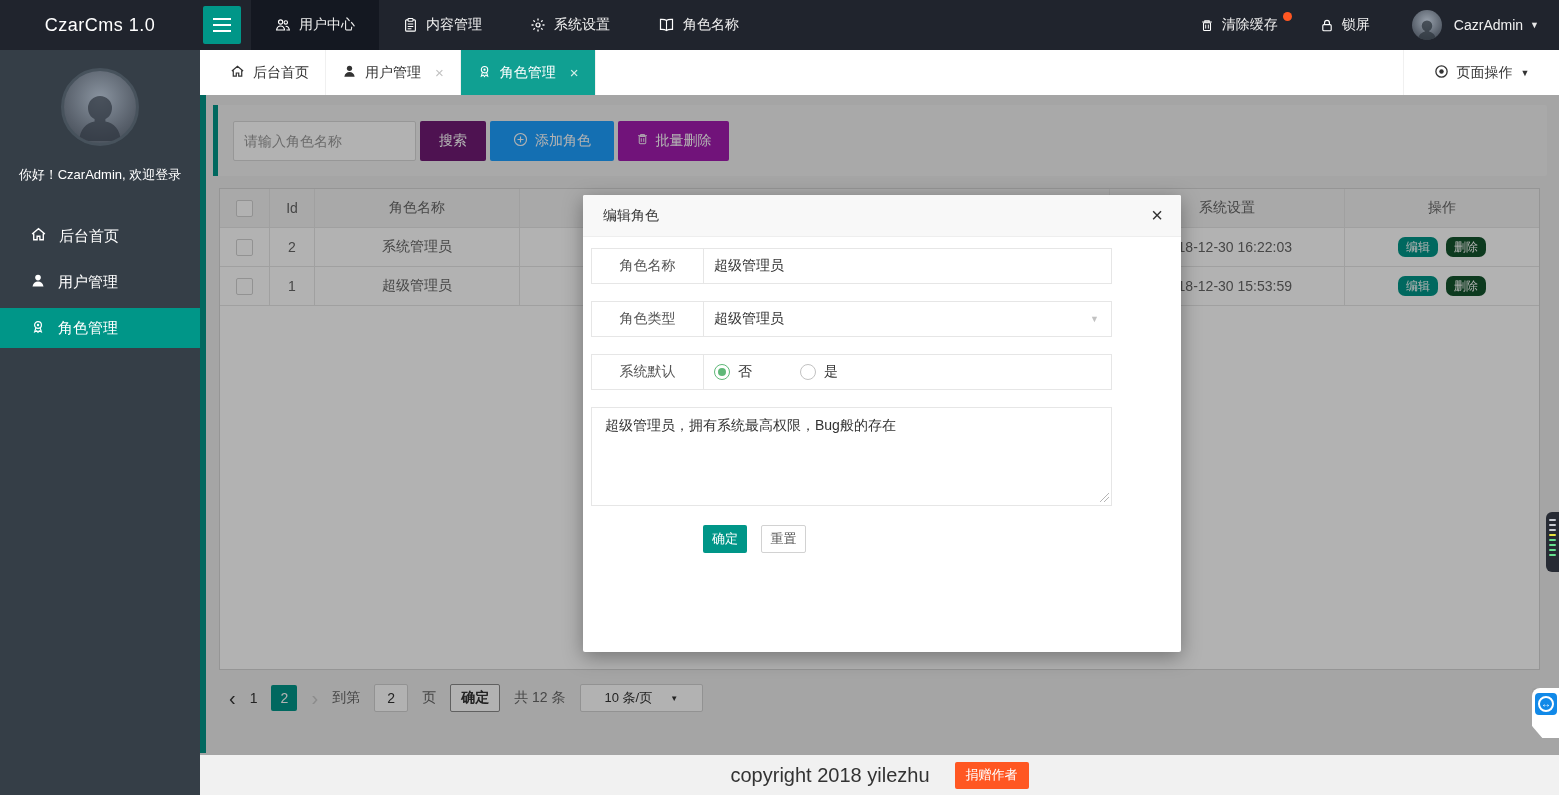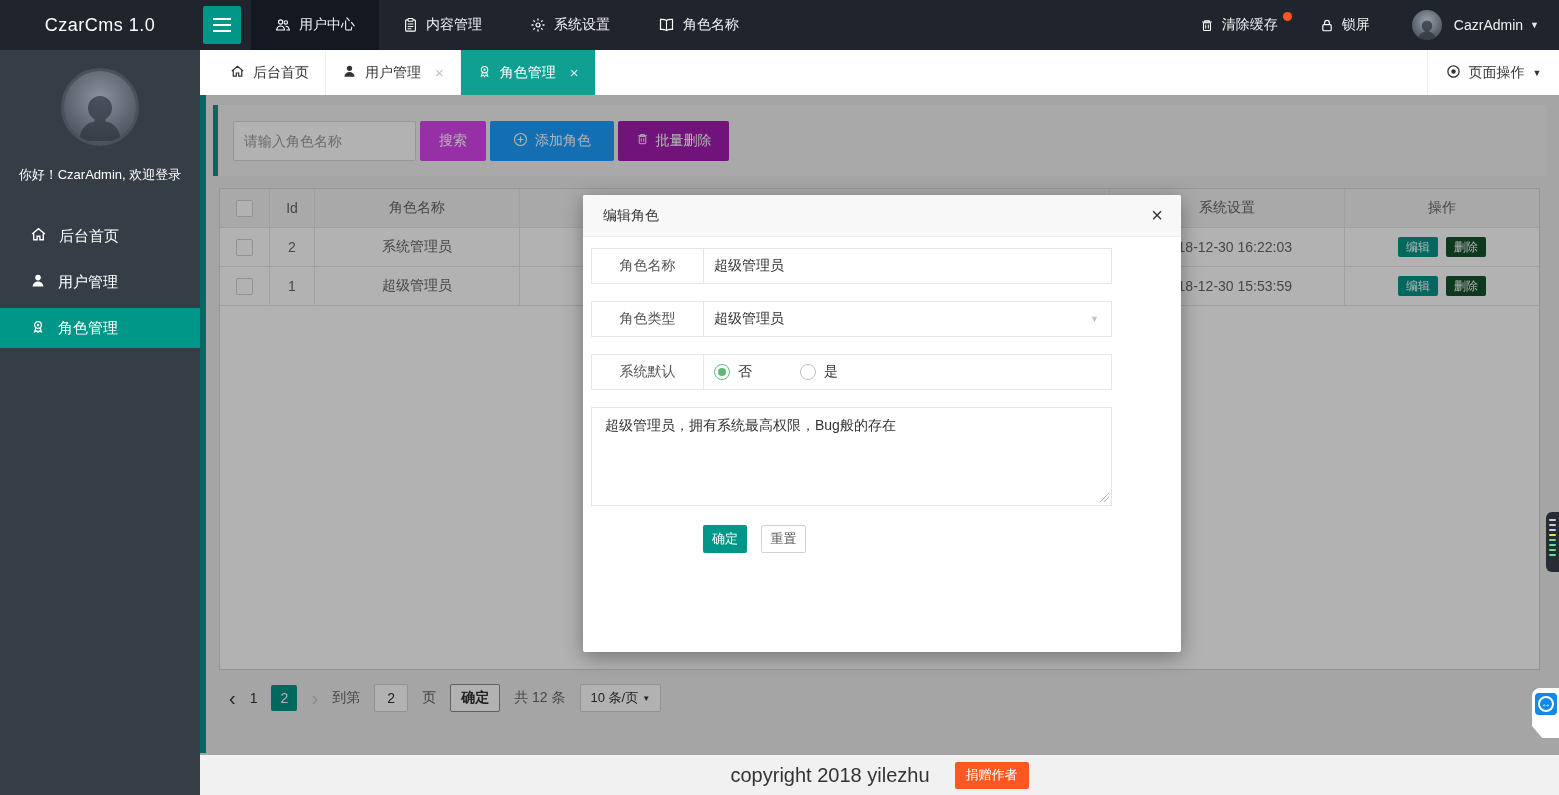--- a/index.html
+++ b/index.html
@@ -32,51 +32,51 @@
   .side-item { height:40px; display:flex; align-items:center; gap:12px; padding-left:30px; color:#fff; font-size:15px; cursor:pointer; margin-bottom:6px; }
   .side-item.active { background:#009688; }
 
   
   .tabbar { position:absolute; left:200px; top:50px; width:1359px; height:45px; background:#fff; z-index:20; display:flex; }
   .tab { display:flex; align-items:center; gap:8px; padding:0 16px; font-size:14px; color:#333; border-right:1px solid #f0f0f0; cursor:pointer; }
   .tab:first-child { margin-left:14px; }
   .tab .tab-close { color:#c2c2c2; font-size:15px; margin-left:6px; cursor:pointer; }
   .tab.active { background:#10a092; color:#fff; }
   .tab.active .tab-close { color:#d6efe9; }
-  .page-ops { position:absolute; right:0; top:0; height:45px; width:132px; border-left:1px solid #f0f0f0; display:flex; align-items:center; justify-content:center; gap:8px; font-size:14px; color:#333; cursor:pointer; background:#fff; }
+  .page-ops { position:absolute; right:0; top:0; height:45px; width:156px; border-left:1px solid #f0f0f0; display:flex; align-items:center; justify-content:center; gap:8px; font-size:14px; color:#333; cursor:pointer; background:#fff; }
   .page-ops .caret { color:#333; }
 
   
   .content { position:absolute; left:200px; top:93px; width:1359px; height:660px; background:#ececec; border-left:6px solid #009688; z-index:1; }
   .quote { position:absolute; left:7px; top:12px; width:1334px; height:71px; background:#f2f2f2; border-left:5px solid #009688; border-radius:0 2px 2px 0; display:flex; align-items:center; padding-left:15px; gap:4px; }
   .search-input { width:183px; height:40px; border:1px solid #d9d9d9; border-radius:2px; background:#fff; padding:0 10px; font-size:14px; color:#333; font-family:"Liberation Sans","DejaVu Sans",sans-serif; }
   .search-input::placeholder { color:#9a9a9a; }
   .btn { border:none; height:40px; border-radius:2px; color:#fff; font-size:14px; display:inline-flex; align-items:center; justify-content:center; gap:7px; cursor:pointer; font-family:inherit; }
-  .btn-search { width:66px; background:#d946ef; }
+  .btn-search { width:66px; background:#701a75; }
   .btn-add { width:124px; background:#1E9FFF; }
   .btn-del { width:111px; background:#a21caf; }
 
   .table-panel { position:absolute; left:13px; top:95px; width:1321px; height:482px; background:#fff; border:1px solid #d6d6d6; }
   .trow { display:flex; border-bottom:1px solid #e6e6e6; height:39px; align-items:stretch; }
   .trow.head { background:#f2f2f2; color:#555; }
   .tcell { display:flex; align-items:center; justify-content:center; border-right:1px solid #e6e6e6; font-size:14px; color:#666; }
   .tcell:last-child { border-right:none; }
   .c1 { width:50px; } .c2 { width:45px; } .c3 { width:205px; } .c4 { width:590px; } .c5 { width:235px; } .c6 { width:194px; gap:8px; }
   .cbx { width:17px; height:17px; border:1px solid #d2d2d2; border-radius:2px; background:#fff; cursor:pointer; }
-  .mini-btn { height:20px; padding:0 8px; border:none; border-radius:2px; color:#fff; font-size:12px; cursor:pointer; font-family:inherit; }
+  .mini-btn { height:20px; padding:0 8px; border:none; border-radius:7px; color:#fff; font-size:12px; cursor:pointer; font-family:inherit; }
   .mini-edit { background:#009688; } .mini-del { background:#14532d; }
 
   .pagination { position:absolute; left:13px; top:583px; height:44px; display:flex; align-items:center; gap:14px; padding-left:10px; color:#666; font-size:14px; }
   .pg-arrow { font-size:20px; color:#333; cursor:pointer; line-height:1; }
   .pg-arrow.disabled { color:#c8c8c8; cursor:default; }
   .pg-num { cursor:pointer; color:#333; }
   .pg-num.active { width:26px; height:26px; background:#009688; color:#fff; display:flex; align-items:center; justify-content:center; border-radius:2px; }
   .goto-input { width:34px; height:28px; border:1px solid #d2d2d2; border-radius:2px; text-align:center; font-size:14px; color:#333; background:#fff; font-family:inherit; }
   .pg-btn { height:28px; padding:0 10px; background:#fff; border:1px solid #8a8a8a; border-radius:2px; font-size:14px; font-weight:600; color:#333; cursor:pointer; font-family:inherit; }
-  .per-page { height:28px; border:1px solid #d2d2d2; border-radius:2px; background:#fff; display:flex; align-items:center; gap:4px; padding:0 10px; font-size:13px; color:#333; cursor:pointer; }
+  .per-page { height:28px; border:1px solid #d2d2d2; border-radius:2px; background:#fff; display:flex; align-items:center; gap:18px; padding:0 24px; font-size:13px; color:#333; cursor:pointer; }
   .per-page .caret { color:#333; font-size:8px; }
 
   
   .overlay { position:absolute; left:200px; top:95px; width:1359px; height:660px; background:rgba(0,0,0,.30); z-index:10; }
   .modal { position:absolute; left:583px; top:195px; width:598px; height:457px; background:#fff; z-index:15; box-shadow:0 5px 20px rgba(0,0,0,.35); border-radius:2px; }
   .modal-head { height:42px; background:#f8f8f8; border-bottom:1px solid #eee; display:flex; align-items:center; padding:0 20px; font-size:14px; color:#333; border-radius:2px 2px 0 0; }
   .modal-close { position:absolute; right:18px; top:10px; font-size:20px; color:#333; cursor:pointer; line-height:1; }
   .modal-body { padding:11px 20px 0 8px; }
   .frow { width:521px; height:36px; border:1px solid #e6e6e6; display:flex; margin-bottom:17px; background:#fff; }
   .flabel { width:112px; border-right:1px solid #e6e6e6; display:flex; align-items:center; justify-content:center; color:#555; font-size:14px; }

